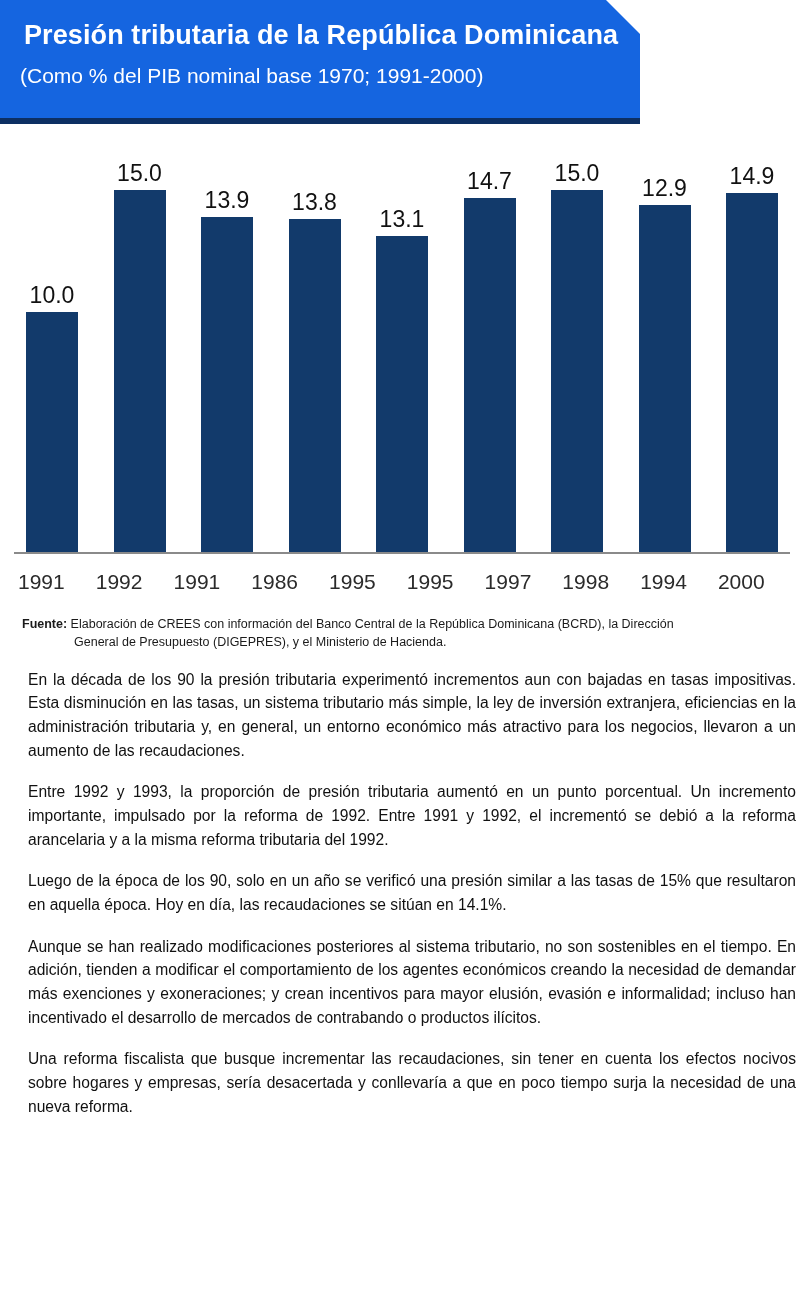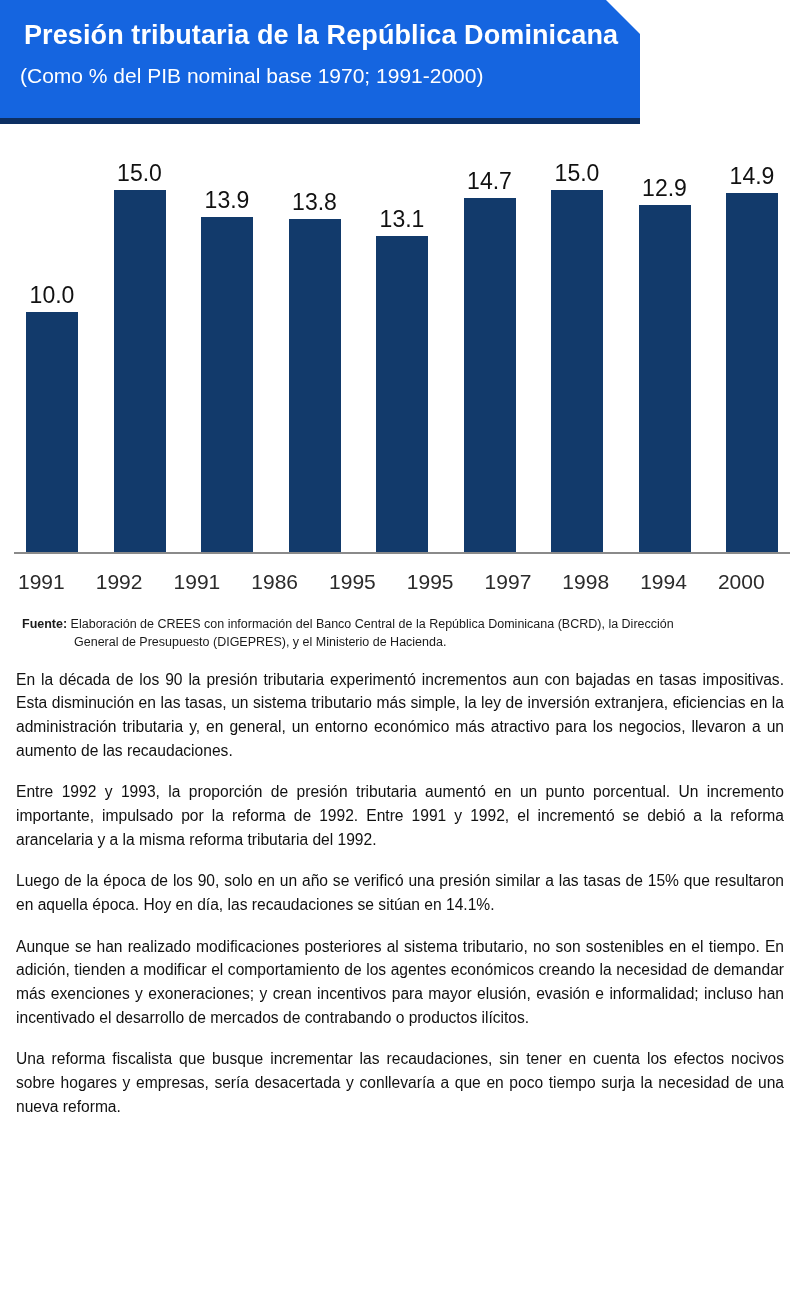--- a/index.html
+++ b/index.html
@@ -122,21 +122,21 @@
     margin: 0 22px 0 22px;
     font-size: 12.5px;
     line-height: 1.42;
     color: #1a1a1a;
     width: 756px;
   }
   .source .line2 { display: block; padding-left: 8px; margin-left: 44px; }
 
   
   .body-text {
-    margin: 16px 16px 0 16px;
+    margin: 16px 16px 0 28px;
     width: 768px;
   }
   .body-text p {
     margin: 0 0 18px 0;
     font-size: 15.6px;
     line-height: 1.52;
     text-align: justify;
     color: #111111;
   }
 </style>

